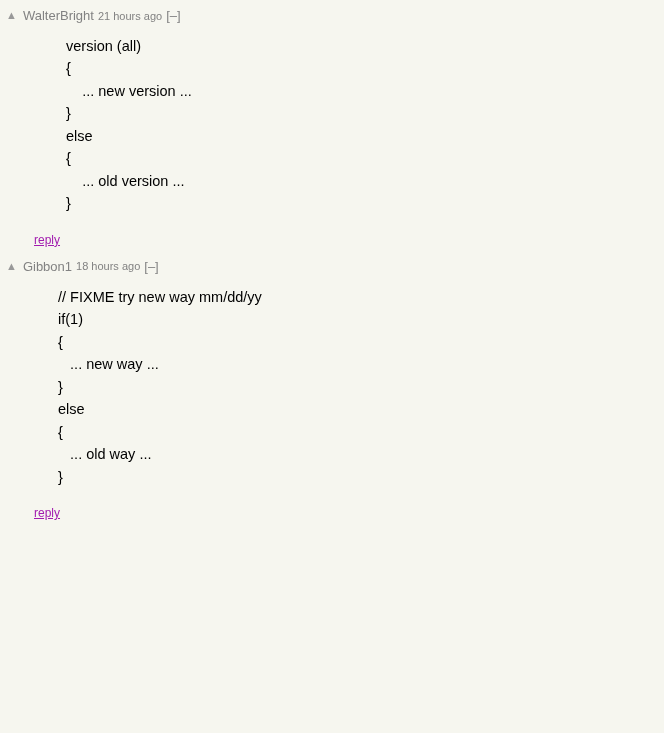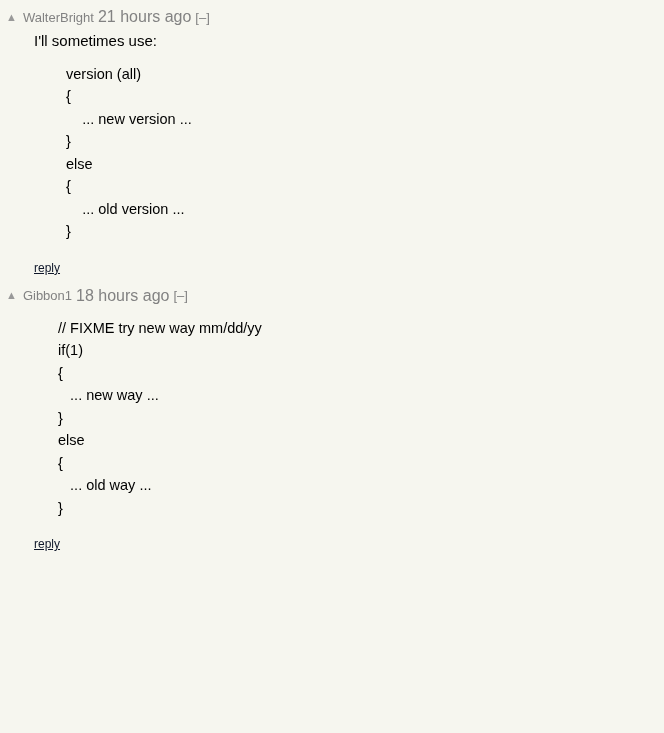--- a/index.html
+++ b/index.html
@@ -27,21 +27,21 @@
       cursor: pointer;
       user-select: none;
       margin-right: 2px;
     }
     .username {
       color: #828282;
       font-size: 13px;
     }
     .age {
       color: #828282;
-      font-size: 16px;
+      font-size: 11px;
     }
     .toggle {
       color: #828282;
       font-size: 13px;
       cursor: pointer;
     }
     .comment-body {
       margin-left: 30px;
       margin-top: 4px;
       font-size: 15px;
@@ -58,40 +58,39 @@
       color: #000;
       margin: 12px 0 18px 24px;
       line-height: 1.55;
     }
     .reply {
       margin-left: 30px;
       margin-top: 6px;
       font-size: 12px;
     }
     .reply a {
-      color: #0f172a;
+      color: #a21caf;
       text-decoration: underline;
       cursor: pointer;
     }
     .codechar {
       font-family: "Courier New", Courier, monospace;
     }
   </style>
 </head>
 <body>
 
 <div class="comment">
   <div class="comment-header">
     <span class="upvote">▲</span>
     <span class="username">WalterBright</span>
     <span class="age">21 hours ago</span>
     <span class="toggle">[–]</span>
   </div>
   <div class="comment-body">
-    <p>I'll sometimes use:</p>
     <div class="codeblock">  version (all)
   {
       ... new version ...
   }
   else
   {
       ... old version ...
   }</div>
   </div>
   <div class="reply">

